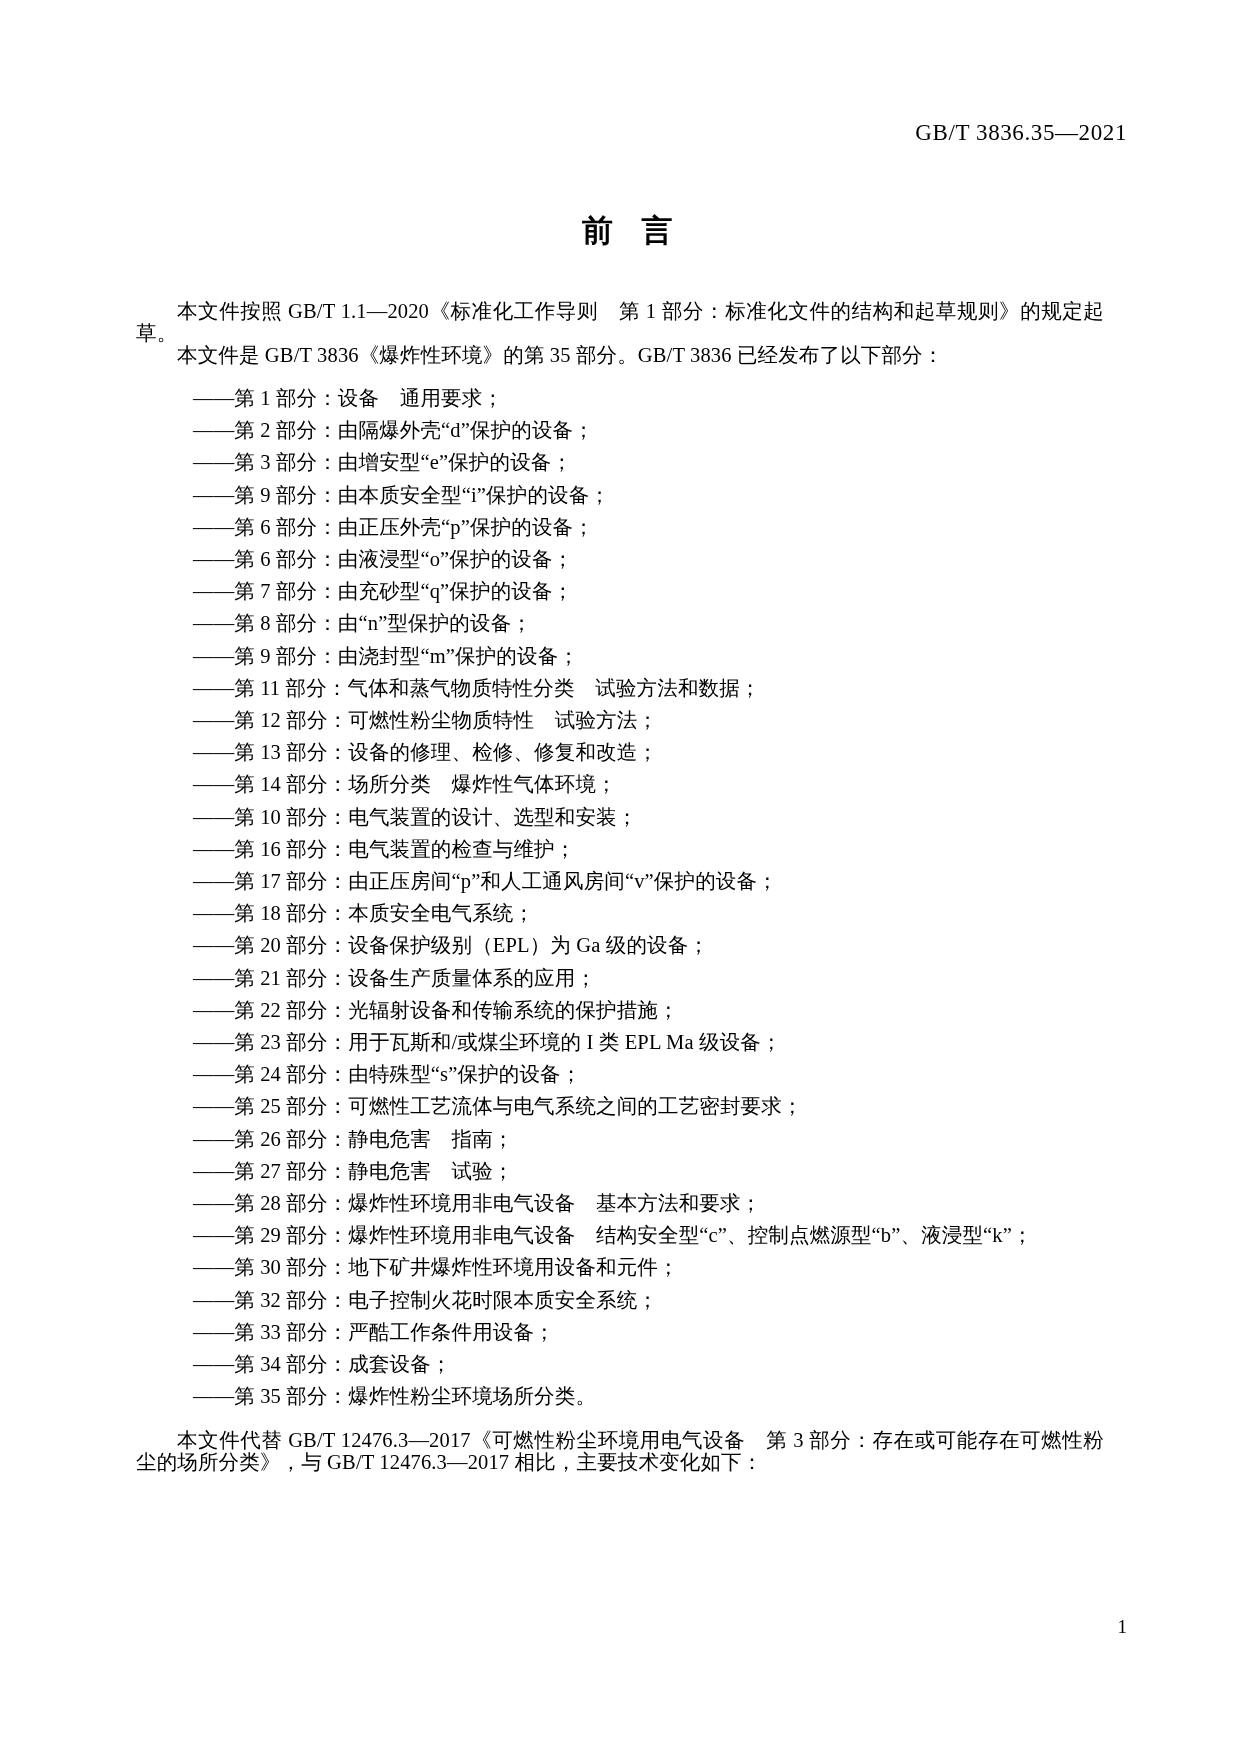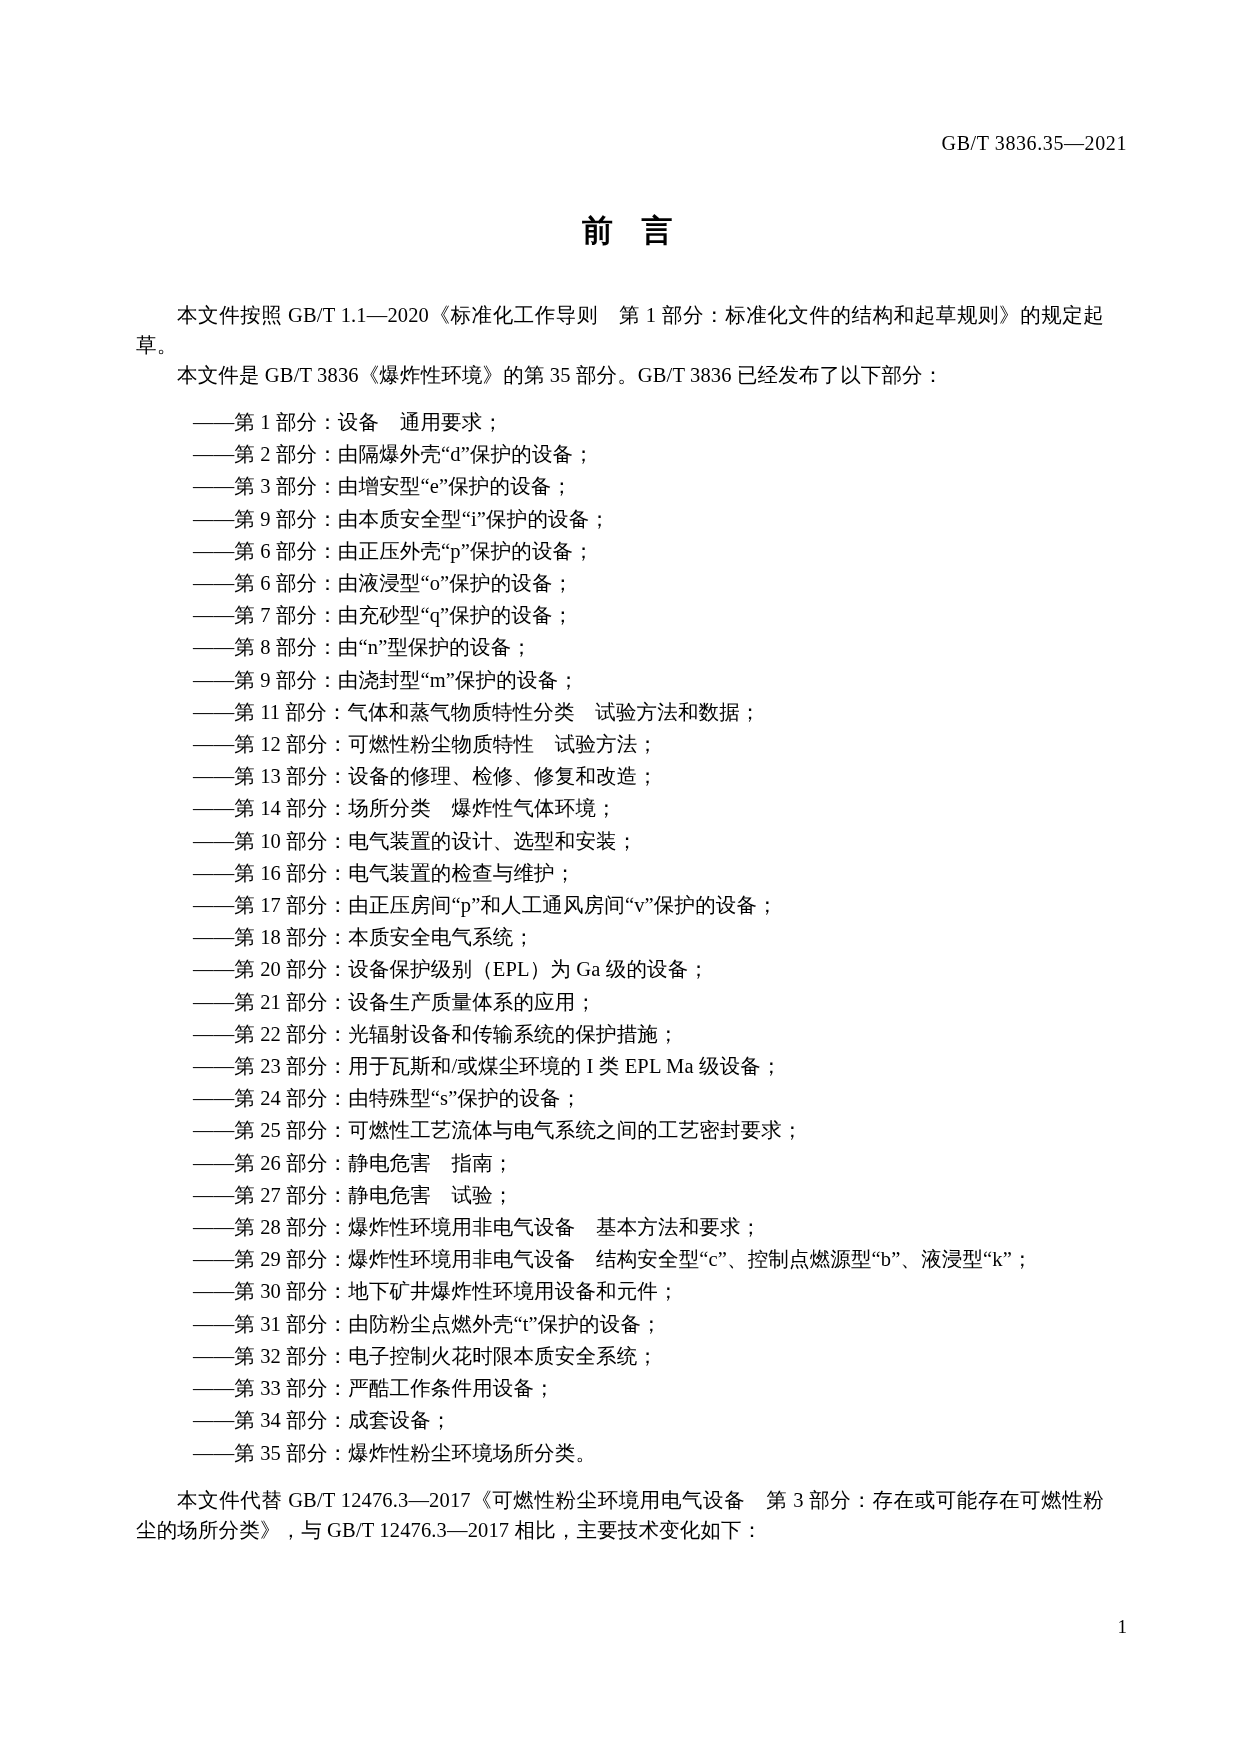--- a/index.html
+++ b/index.html
@@ -12,23 +12,23 @@
     width: 1239px;
     height: 1754px;
     background: #ffffff;
     font-family: "Liberation Serif", "DejaVu Serif", serif;
     color: #000000;
     box-sizing: border-box;
     overflow: hidden;
   }
   .header {
     position: absolute;
-    top: 132px;
+    top: 120px;
     right: 112px;
-    font-size: 20px;
+    font-size: 23px;
     letter-spacing: 0.6px;
     white-space: nowrap;
   }
   .title {
     position: absolute;
     top: 210px;
     left: 0;
     width: 100%;
     text-align: center;
     font-size: 31px;
@@ -42,21 +42,21 @@
   }
   .body {
     position: absolute;
     top: 300px;
     left: 136px;
     width: 968px;
   }
   p.para {
     margin: 0 0 0 0;
     font-size: 20.5px;
-    line-height: 30px;
+    line-height: 22px;
     text-indent: 41px;
     text-align: justify;
     letter-spacing: 0.15px;
   }
   ul.parts {
     list-style: none;
     margin: 16px;
     padding: 0;
   }
   ul.parts li {
@@ -112,21 +112,20 @@
       <li>——第 21 部分：设备生产质量体系的应用；</li>
       <li>——第 22 部分：光辐射设备和传输系统的保护措施；</li>
       <li>——第 23 部分：用于瓦斯和/或煤尘环境的 I 类 EPL Ma 级设备；</li>
       <li>——第 24 部分：由特殊型“s”保护的设备；</li>
       <li>——第 25 部分：可燃性工艺流体与电气系统之间的工艺密封要求；</li>
       <li>——第 26 部分：静电危害　指南；</li>
       <li>——第 27 部分：静电危害　试验；</li>
       <li>——第 28 部分：爆炸性环境用非电气设备　基本方法和要求；</li>
       <li>——第 29 部分：爆炸性环境用非电气设备　结构安全型“c”、控制点燃源型“b”、液浸型“k”；</li>
       <li>——第 30 部分：地下矿井爆炸性环境用设备和元件；</li>
-      <li>——第 31 部分：由防粉尘点燃外壳“t”保护的设备；</li>
       <li>——第 32 部分：电子控制火花时限本质安全系统；</li>
       <li>——第 33 部分：严酷工作条件用设备；</li>
       <li>——第 34 部分：成套设备；</li>
       <li>——第 35 部分：爆炸性粉尘环境场所分类。</li>
     </ul>
 
     <p class="para">本文件代替 GB/T 12476.3—2017《可燃性粉尘环境用电气设备　第 3 部分：存在或可能存在可燃性粉尘的场所分类》，与 GB/T 12476.3—2017 相比，主要技术变化如下：</p>
 
   </div>
 

